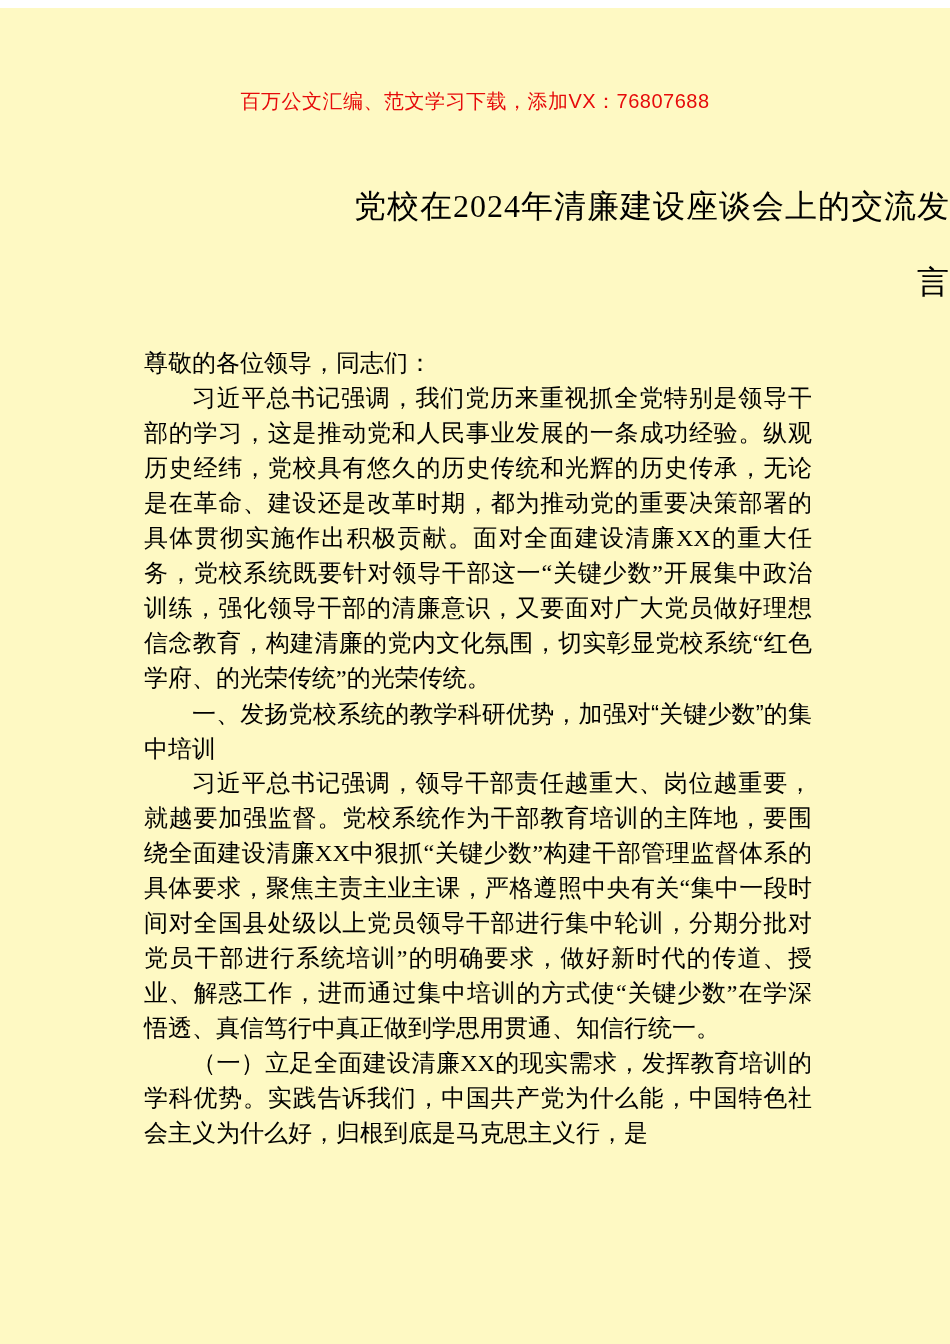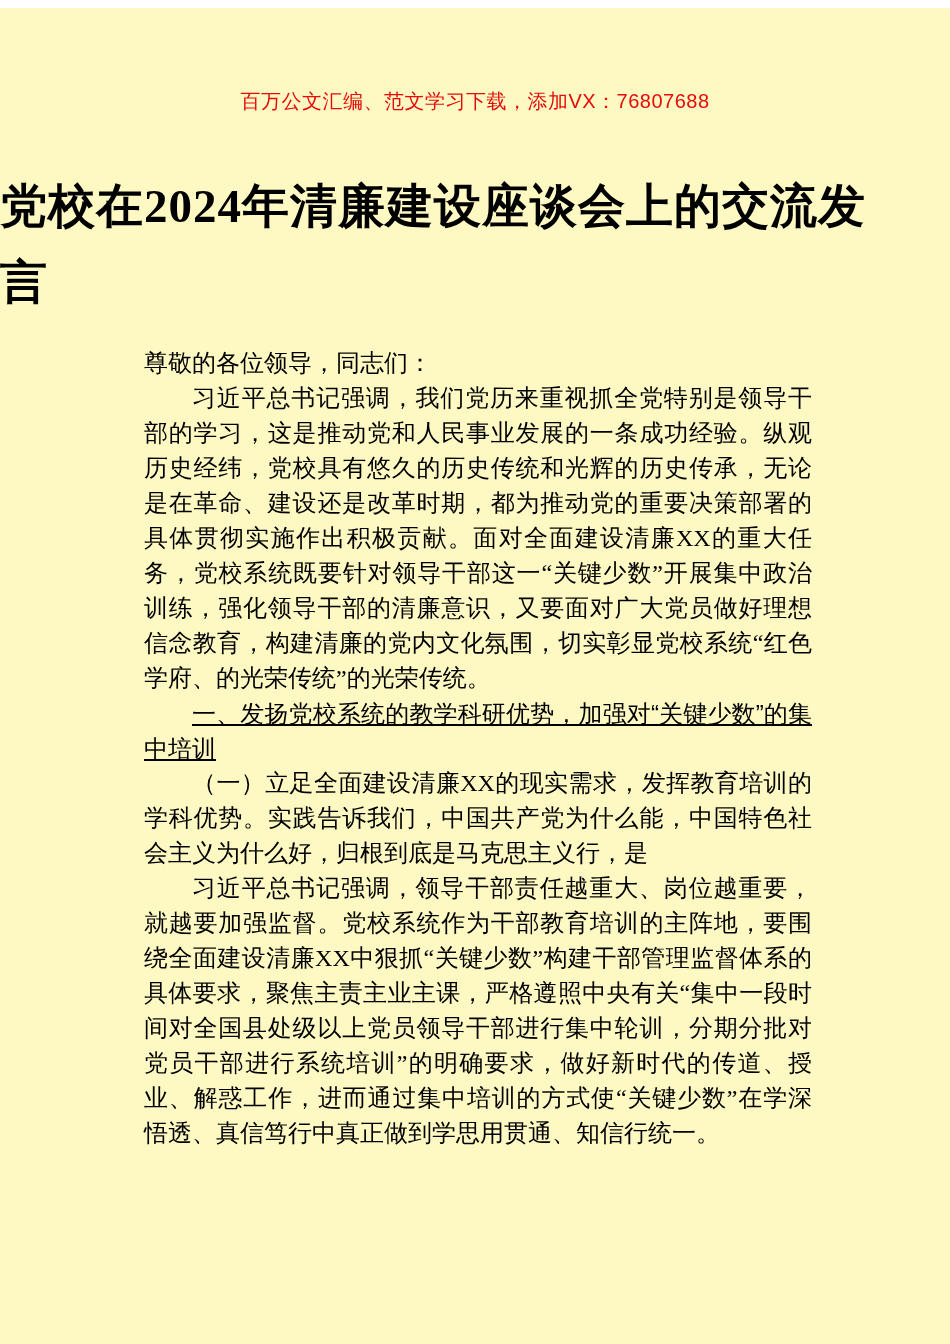--- a/index.html
+++ b/index.html
@@ -28,24 +28,24 @@
     font-weight: 400;
     color: #e60b0b;
     letter-spacing: 0.5px;
     white-space: nowrap;
   }
   .doc-title {
     position: absolute;
     top: 160px;
     left: 0;
     width: 100%;
-    text-align: left;
-    font-size: 47px;
+    text-align: right;
+    font-size: 32px;
     line-height: 76px;
-    font-weight: 700;
+    font-weight: 400;
     letter-spacing: 1px;
   }
   .doc-title .t-line {
     display: block;
   }
   .doc-body {
     position: absolute;
     top: 338px;
     left: 144px;
     width: 668px;
@@ -58,36 +58,35 @@
     margin: 0;
     padding: 0;
     text-indent: 2em;
   }
   .doc-body p.no-indent {
     text-indent: 0;
   }
   .doc-body p.section-heading {
     font-family: "Liberation Sans", "DejaVu Sans", sans-serif;
     font-weight: 500;
-    text-decoration: underline;
   }
 </style>
 </head>
 <body>
 
 <div class="page">
 
   <div class="promo">百万公文汇编、范文学习下载，添加VX：76807688</div>
 
   <div class="doc-title">
     <span class="t-line">党校在2024年清廉建设座谈会上的交流发</span>
     <span class="t-line">言</span>
   </div>
 
   <div class="doc-body">
     <p class="no-indent">尊敬的各位领导，同志们：</p>
     <p>习近平总书记强调，我们党历来重视抓全党特别是领导干部的学习，这是推动党和人民事业发展的一条成功经验。纵观历史经纬，党校具有悠久的历史传统和光辉的历史传承，无论是在革命、建设还是改革时期，都为推动党的重要决策部署的具体贯彻实施作出积极贡献。面对全面建设清廉XX的重大任务，党校系统既要针对领导干部这一“关键少数”开展集中政治训练，强化领导干部的清廉意识，又要面对广大党员做好理想信念教育，构建清廉的党内文化氛围，切实彰显党校系统“红色学府、的光荣传统”的光荣传统。</p>
     <p class="section-heading">一、发扬党校系统的教学科研优势，加强对“关键少数”的集中培训</p>
+    <p>习近平总书记强调，领导干部责任越重大、岗位越重要，就越要加强监督。党校系统作为干部教育培训的主阵地，要围绕全面建设清廉XX中狠抓“关键少数”构建干部管理监督体系的具体要求，聚焦主责主业主课，严格遵照中央有关“集中一段时间对全国县处级以上党员领导干部进行集中轮训，分期分批对党员干部进行系统培训”的明确要求，做好新时代的传道、授业、解惑工作，进而通过集中培训的方式使“关键少数”在学深悟透、真信笃行中真正做到学思用贯通、知信行统一。</p>
     <p>（一）立足全面建设清廉XX的现实需求，发挥教育培训的学科优势。实践告诉我们，中国共产党为什么能，中国特色社会主义为什么好，归根到底是马克思主义行，是</p>
-    <p>习近平总书记强调，领导干部责任越重大、岗位越重要，就越要加强监督。党校系统作为干部教育培训的主阵地，要围绕全面建设清廉XX中狠抓“关键少数”构建干部管理监督体系的具体要求，聚焦主责主业主课，严格遵照中央有关“集中一段时间对全国县处级以上党员领导干部进行集中轮训，分期分批对党员干部进行系统培训”的明确要求，做好新时代的传道、授业、解惑工作，进而通过集中培训的方式使“关键少数”在学深悟透、真信笃行中真正做到学思用贯通、知信行统一。</p>
   </div>
 
 </div>
 
 </body></html>

